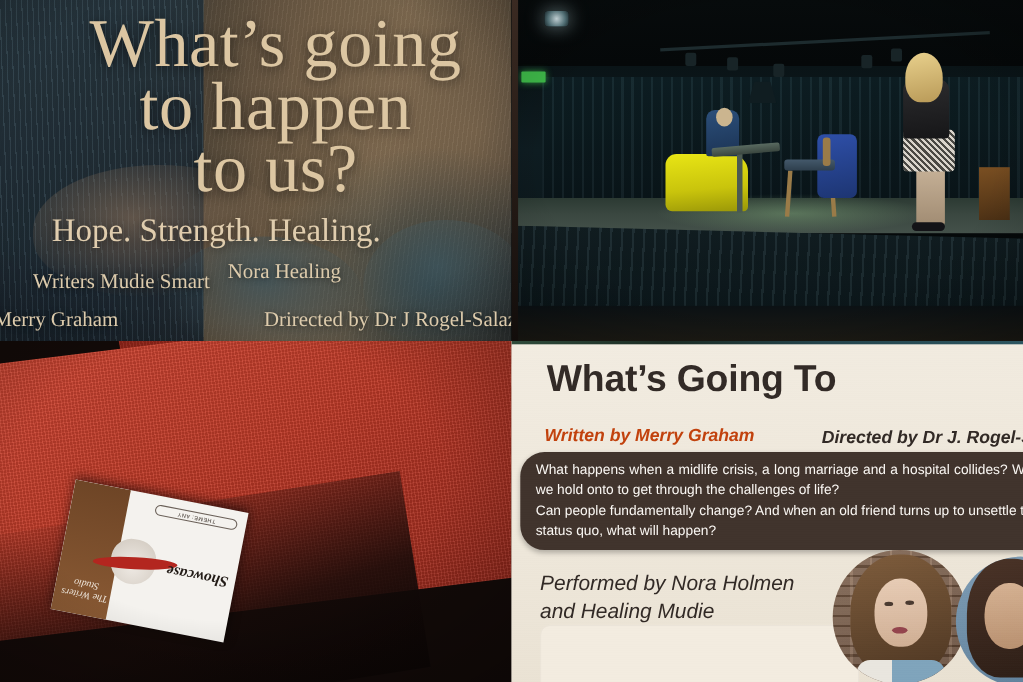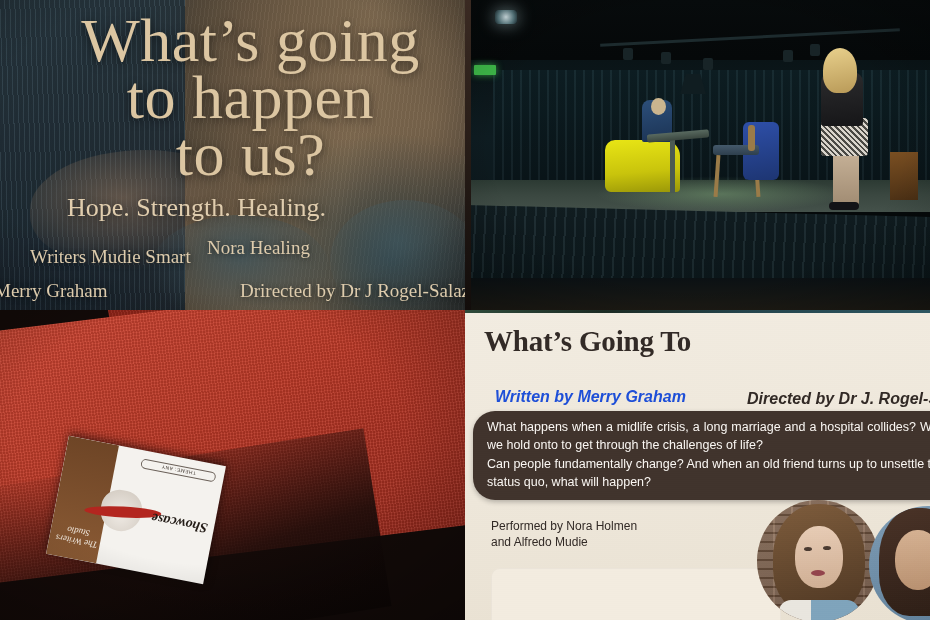--- a/index.html
+++ b/index.html
@@ -32,21 +32,21 @@
       background:radial-gradient(ellipse at 45% 35%, rgba(66,94,104,.6), rgba(28,42,50,0) 75%);}
   .tl .vig{position:absolute;inset:0;
       background:radial-gradient(ellipse 120% 110% at 50% 45%, rgba(0,0,0,0) 45%, rgba(0,0,0,.55) 100%);}
 
   .tl-text{position:absolute;inset:0;font-family:"Liberation Serif",serif;color:#dbc6a4;}
   .tl-title{position:absolute;left:0;right:0;top:12px;text-align:center;
       font-size:62px;line-height:.92;letter-spacing:.5px;color:#dcc6a2;
       text-shadow:0 2px 10px rgba(0,0,0,.55);margin-left:36px;}
   .tl-title span{display:block;}
   .tl-tag{position:absolute;left:0;right:72px;top:193px;text-align:center;
-      font-size:26px;color:#e0cdae;text-shadow:0 2px 8px rgba(0,0,0,.5);}
+      font-size:30px;color:#e0cdae;text-shadow:0 2px 8px rgba(0,0,0,.5);}
   .tl-cast1{position:absolute;left:30px;top:246px;font-size:19px;color:#ddcbac;
       text-shadow:0 1px 6px rgba(0,0,0,.6);}
   .tl-cast2{position:absolute;left:207px;top:237px;font-size:19px;color:#ddcbac;
       text-shadow:0 1px 6px rgba(0,0,0,.6);}
   .tl-cast3{position:absolute;left:-6px;top:280px;font-size:19px;color:#ddcbac;
       text-shadow:0 1px 6px rgba(0,0,0,.6);}
   .tl-dir{position:absolute;left:240px;top:280px;font-size:19px;color:#ddcbac;
       text-shadow:0 1px 6px rgba(0,0,0,.6);white-space:nowrap;}
 
   
@@ -144,33 +144,33 @@
   .bl-wrap{position:absolute;inset:0;overflow:hidden;}
   .bl .vig{position:absolute;inset:0;
       background:radial-gradient(ellipse 120% 120% at 45% 40%, rgba(0,0,0,0) 35%, rgba(0,0,0,.58) 100%);}
 
   
   .br{background:#efe8dc;}
   .br .paper{position:absolute;left:0;top:3px;right:0;bottom:0;
       background:linear-gradient(175deg,#f2ece1 0%,#eee7da 55%,#e9e1d2 100%);}
   .br .topstrip{position:absolute;left:0;top:0;width:465px;height:4px;
       background:linear-gradient(90deg,#2e4a3a,#1a2a22 30%,#23434b 60%,#2c5560);}
-  .br-title{position:absolute;left:19px;top:12px;width:280px;color:#322a26;
-      font-size:29px;font-weight:bold;line-height:1.32;letter-spacing:-.2px;font-family:Liberation Serif, serif;}
+  .br-title{position:absolute;left:32px;top:12px;width:280px;color:#322a26;
+      font-size:34px;font-weight:bold;line-height:1.32;letter-spacing:-.2px;}
   .br-title span{display:block;}
   .br-written{position:absolute;left:30px;top:78px;font-size:16px;font-style:italic;
-      font-weight:bold;color:#1d4ed8;}
+      font-weight:bold;color:#c2410c;}
   .br-directed{position:absolute;left:282px;top:80px;font-size:16px;font-style:italic;
       font-weight:bold;color:#312925;white-space:nowrap;}
   .br-box{position:absolute;left:8px;top:101px;width:480px;
       background:#40332c;border-radius:22px;padding:7px 14px 9px 14px;color:#fbf8f4;
       font-size:12.5px;line-height:1.46;box-shadow:0 2px 5px rgba(0,0,0,.25);}
   .br-box p{margin:0;}
   .br-box p.just{text-align:justify;}
-  .br-perf{position:absolute;left:26px;top:208px;font-size:12px;
+  .br-perf{position:absolute;left:26px;top:208px;font-size:19px;font-style:italic;
       color:#312925;line-height:1.35;}
   .br-perf span{display:block;}
   .br-card{position:absolute;left:26px;top:258px;width:290px;height:58px;
       background:#f3ece0;border-radius:9px 9px 0 0;box-shadow:inset 0 0 0 1px rgba(0,0,0,.03);}
   .portrait{position:absolute;border-radius:50%;overflow:hidden;}
   .p1{left:292px;top:190px;width:122px;height:122px;
       background:linear-gradient(160deg,#8a6a52,#6a4c38);}
   .p1 .brick{position:absolute;inset:0;
       background:repeating-linear-gradient(0deg, rgba(255,255,255,.12) 0 7px, rgba(0,0,0,.15) 7px 9px),
                  repeating-linear-gradient(90deg, rgba(0,0,0,.13) 0 16px, rgba(255,255,255,.06) 16px 18px);}
@@ -288,21 +288,21 @@
     <div class="br-written">Written by Merry Graham</div>
     <div class="br-directed">Directed by Dr J. Rogel-Salazar</div>
 
     <div class="br-box">
       <p class="just">What happens when a midlife crisis, a long marriage and a hospital collides? What do we hold onto to get through the challenges of life?</p>
       <p>Can people fundamentally change? And when an old friend turns up to unsettle the status quo, what will happen?</p>
     </div>
 
     <div class="br-perf">
       <span>Performed by Nora Holmen</span>
-      <span>and Alfredo Mudie</span>
+      <span>and Healing Mudie</span>
     </div>
 
     <div class="br-card"></div>
 
     <div class="portrait p1">
       <div class="brick"></div>
       <div class="hair"></div>
       <div class="face"></div>
       <div class="eyeL"></div>
       <div class="eyeR"></div>

